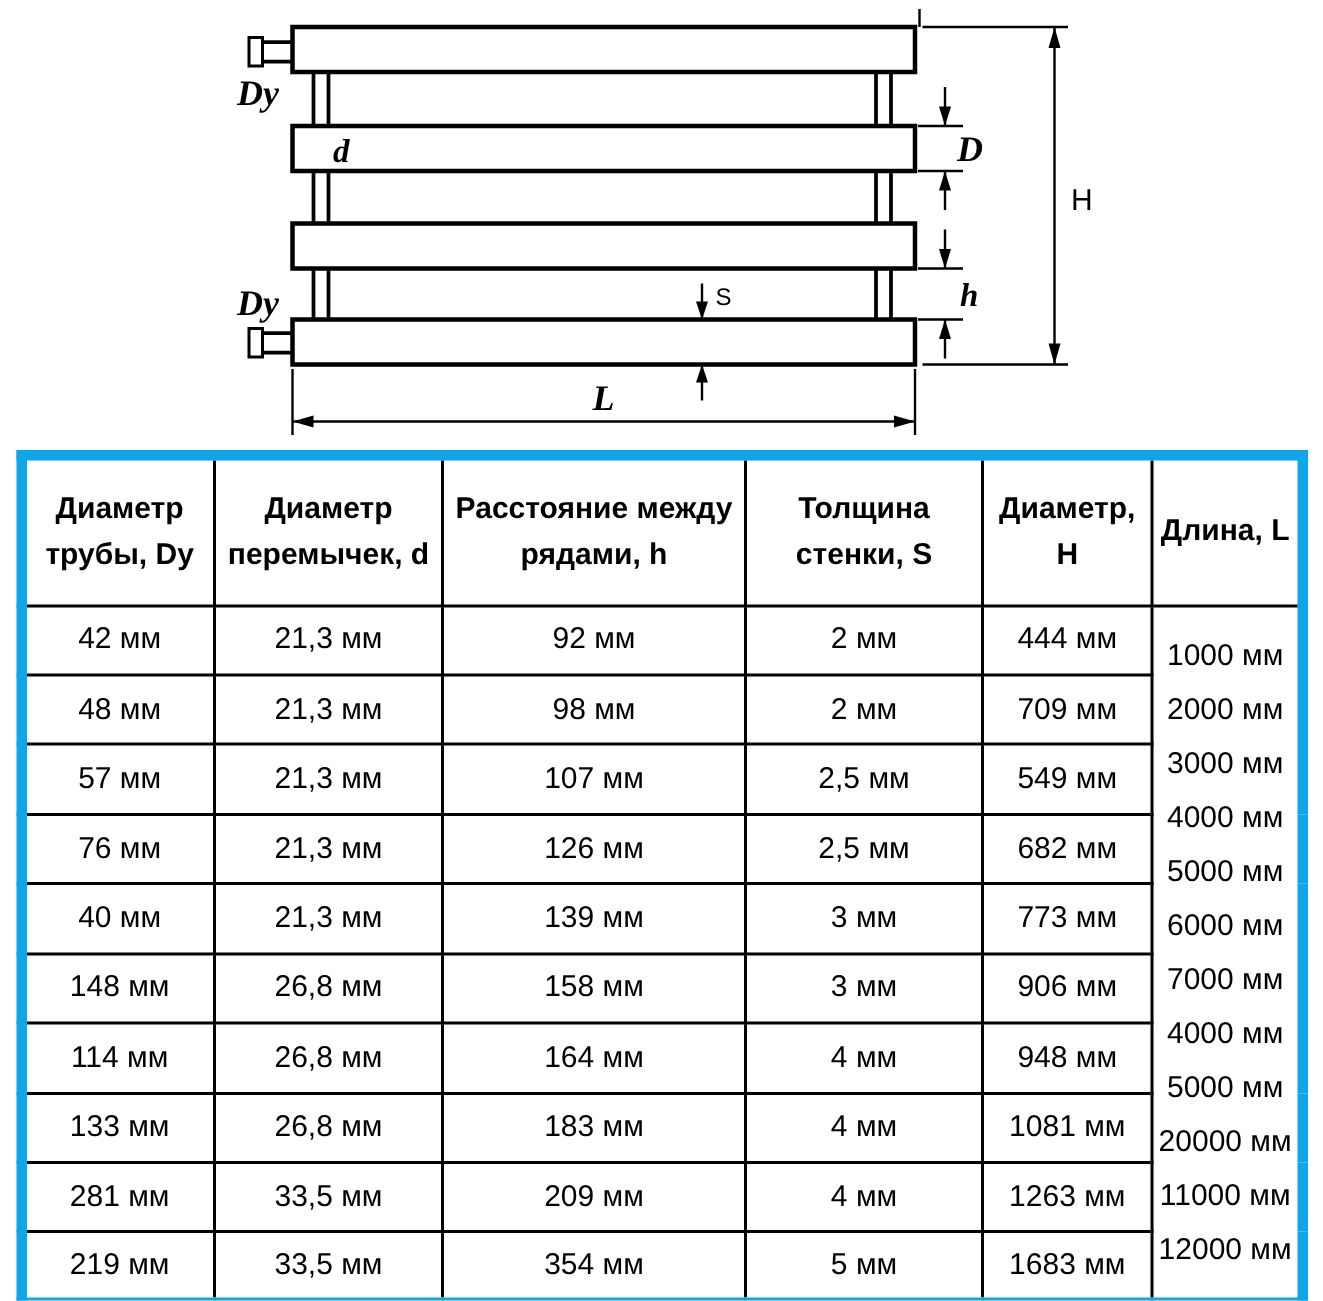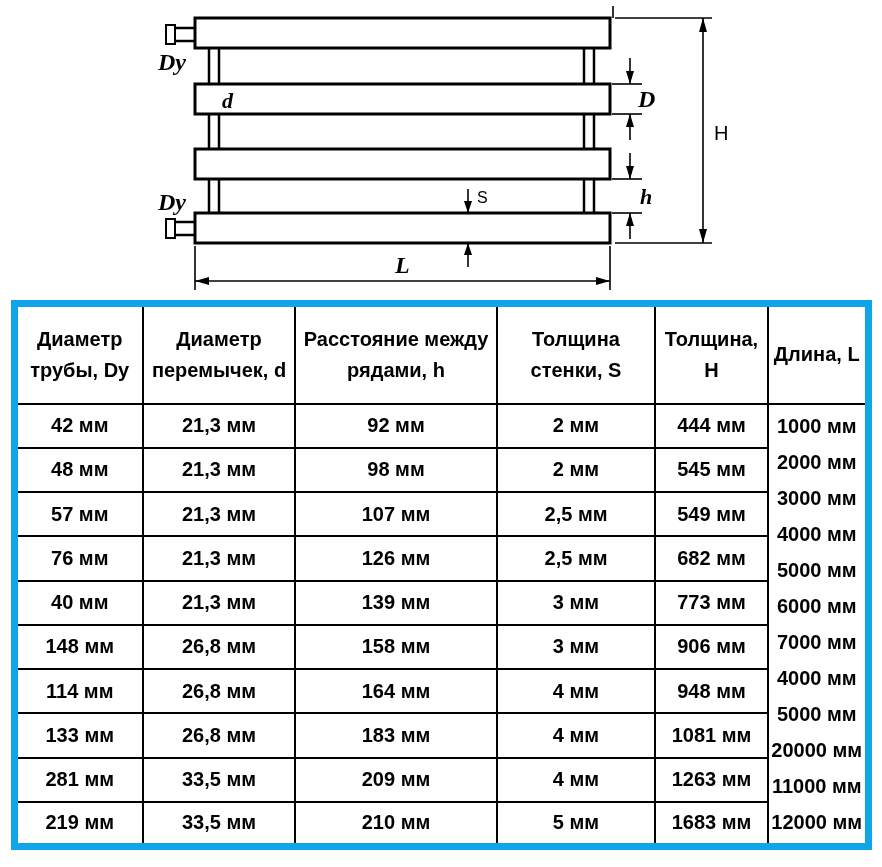--- a/index.html
+++ b/index.html
@@ -48,22 +48,22 @@
     font-size: 20px;
     background: #fff;
   }
   .spec-table th {
     font-weight: bold;
     height: 100px;
     white-space: pre-line;
     line-height: 1.55;
     padding: 0 4px;
   }
-  .spec-table td { height: 43px; font-weight: bold; }
-  td.length-cell { vertical-align: middle; padding: 3px 0; }
+  .spec-table td { height: 43px; font-weight: normal; }
+  td.length-cell { vertical-align: middle; padding: 14px 0; }
   td.length-cell .len-line { line-height: 36px; font-size: 20px; }
 </style>
 </head>
 <body>
 
 <div class="diagram-wrap">
   <svg class="diagram" width="882" height="296" viewBox="0 0 882 296">
 
     <g>
       <line class="jumper" x1="174" y1="28" x2="196" y2="28"></line>
@@ -165,21 +165,21 @@
   <thead>
     <tr>
       <th>Диаметр
 трубы, Dy</th>
       <th>Диаметр
 перемычек, d</th>
       <th>Расстояние между
 рядами, h</th>
       <th>Толщина
 стенки, S</th>
-      <th>Толщина, H</th>
+      <th>Диаметр, H</th>
       <th>Длина, L</th>
     </tr>
   </thead>
   <tbody>
     <tr>
       <td>42 мм</td>
       <td>21,3 мм</td>
       <td>92 мм</td>
       <td>2 мм</td>
       <td>444 мм</td>
@@ -196,21 +196,21 @@
         <div class="len-line">20000 мм</div>
         <div class="len-line">11000 мм</div>
         <div class="len-line">12000 мм</div>
       </td>
     </tr>
     <tr>
       <td>48 мм</td>
       <td>21,3 мм</td>
       <td>98 мм</td>
       <td>2 мм</td>
-      <td>545 мм</td>
+      <td>709 мм</td>
     </tr>
     <tr>
       <td>57 мм</td>
       <td>21,3 мм</td>
       <td>107 мм</td>
       <td>2,5 мм</td>
       <td>549 мм</td>
     </tr>
     <tr>
       <td>76 мм</td>
@@ -250,18 +250,18 @@
     <tr>
       <td>281 мм</td>
       <td>33,5 мм</td>
       <td>209 мм</td>
       <td>4 мм</td>
       <td>1263 мм</td>
     </tr>
     <tr>
       <td>219 мм</td>
       <td>33,5 мм</td>
-      <td>210 мм</td>
+      <td>354 мм</td>
       <td>5 мм</td>
       <td>1683 мм</td>
     </tr>
   </tbody>
 </table>
 
 </body></html>

